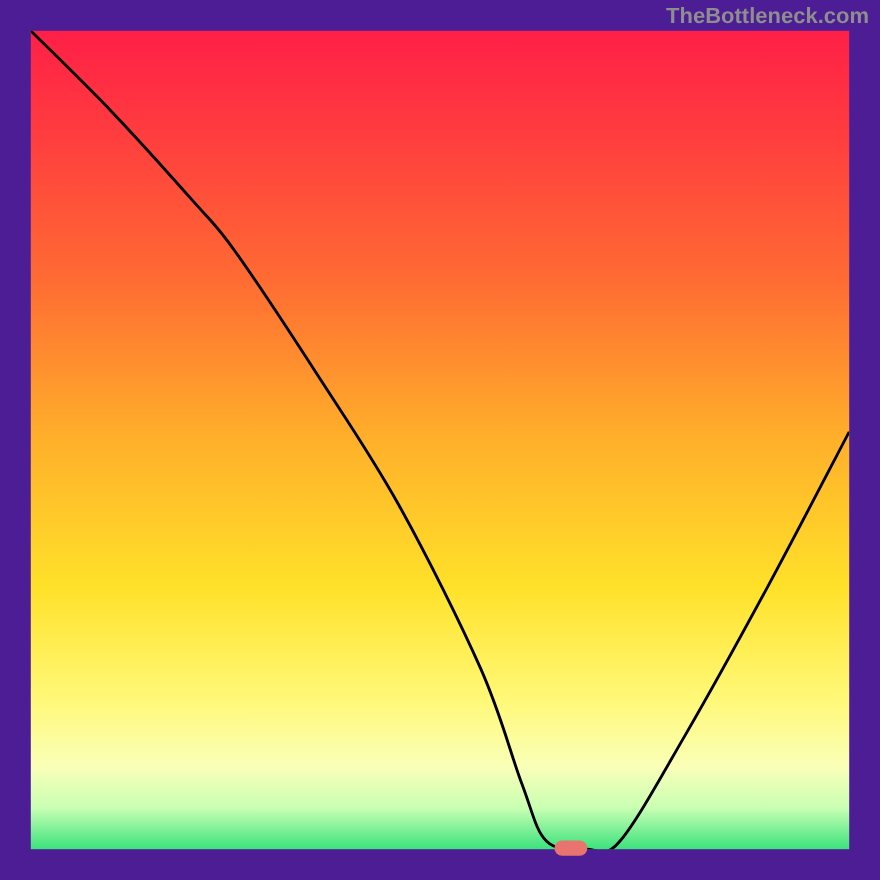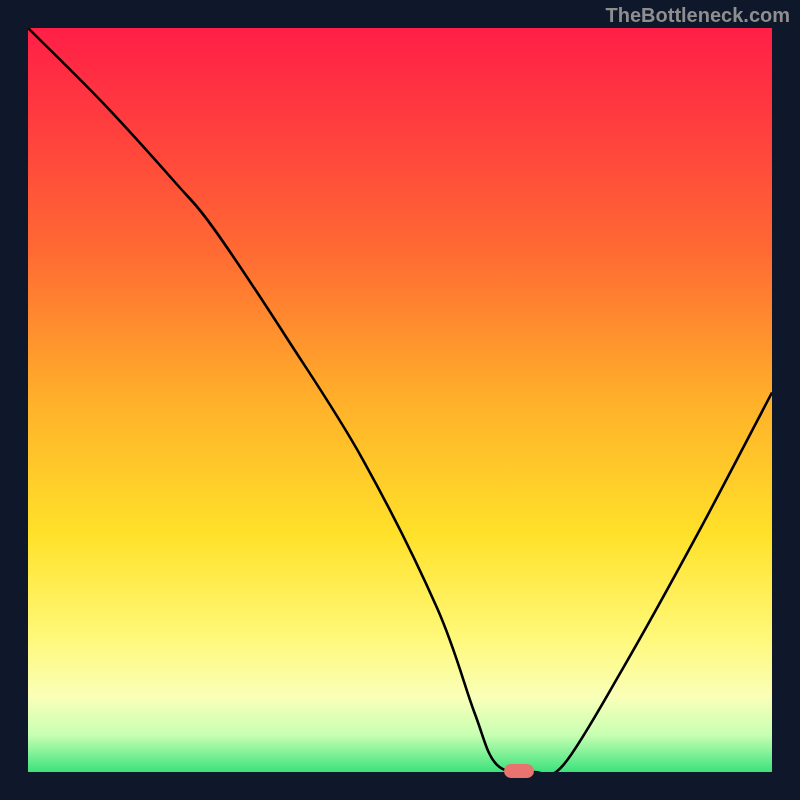--- a/index.html
+++ b/index.html
@@ -7,21 +7,21 @@
     padding: 0;
     width: 800px;
     height: 800px;
     background: #000;
     overflow: hidden;
   }
   .outer {
     position: relative;
     width: 800px;
     height: 800px;
-    background: #0f172a;
+    background: #4c1d95;
   }
   .plot-area {
     position: absolute;
     left: 28px;
     top: 28px;
     width: 744px;
     height: 744px;
     background: linear-gradient(
       to bottom,
       #ff1f47 0%,

